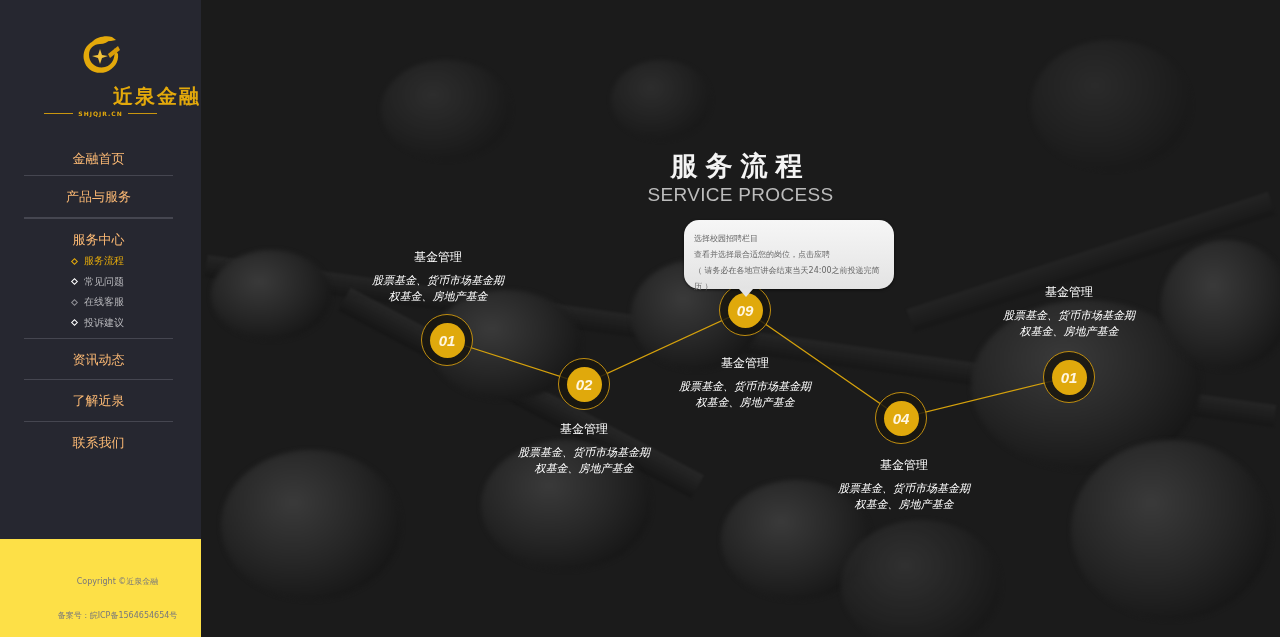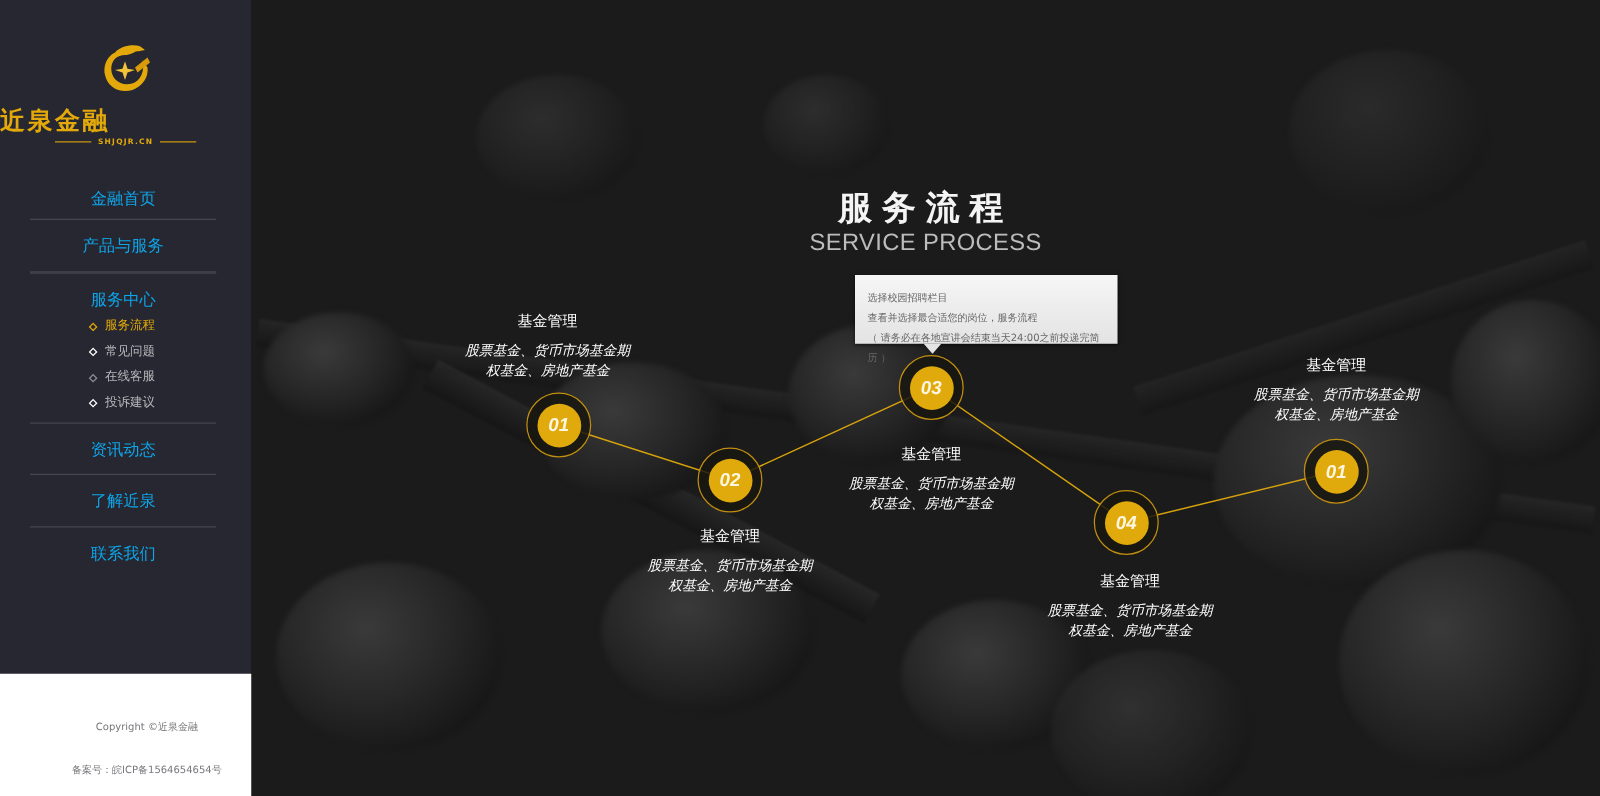--- a/index.html
+++ b/index.html
@@ -9,53 +9,53 @@
   
   .sidebar {
     position: absolute; left: 0; top: 0; width: 201px; height: 637px;
     background: #262730;
   }
   .logo {
     position: absolute; left: 0; top: 28px; width: 201px; height: 92px;
   }
   .logo-mark { position: absolute; left: 78px; top: 6px; width: 46px; height: 42px; }
   .logo-text {
-    position: absolute; left: 0; top: 55px; width: 201px; text-align: left;
+    position: absolute; left: 0; top: 55px; width: 201px; text-align: right;
     font-size: 20px; font-weight: bold; color: #e3a90b; letter-spacing: 2px;
     font-family: "DejaVu Serif", serif;
   }
   .logo-sub {
     position: absolute; left: 44px; top: 80px; width: 113px; height: 10px;
     display: flex; align-items: center; justify-content: center; gap: 5px;
     font-size: 6px; color: #e3a90b; letter-spacing: 1px; font-weight: bold;
   }
   .logo-sub .line { flex: 1; height: 1px; background: #c9960f; }
 
   .nav { position: absolute; left: 23px; top: 140px; width: 151px; }
   .nav-item {
-    display: block; text-align: center; color: #0ea5e9;
+    display: block; text-align: center; color: #fdba74;
     font-size: 13px; cursor: pointer; position: relative;
   }
   .nav-sep { height: 1px; background: #454650; margin: 0 1px; }
   .subnav { list-style: none; padding-left: 49px; }
   .subnav li {
     font-size: 10px; color: #b7b7bb; height: 20.5px; line-height: 20.5px;
     display: flex; align-items: center; gap: 7px; cursor: pointer;
   }
   .subnav li.active { color: #e3a90b; }
   .diamond {
     width: 5px; height: 5px; border: 1.2px solid #ffffff; transform: rotate(45deg);
     display: inline-block; flex: 0 0 auto;
   }
   .subnav li.active .diamond { border-color: #e3a90b; }
   .subnav li.dim .diamond { border-color: #8e8e94; }
 
   .footer {
     position: absolute; left: 0; top: 539px; width: 235px; height: 98px;
-    background: #ffffff; text-align: center; color: #77777c; font-size: 8px;
+    background: #fde047; text-align: center; color: #77777c; font-size: 8px;
   }
   .footer .l1 { position: absolute; top: 37px; width: 100%; }
   .footer .l2 { position: absolute; top: 71px; width: 100%; }
 
   
   .main {
     position: absolute; left: 201px; top: 0; width: 1079px; height: 637px; overflow: hidden;
     background: #1b1b1b;
   }
   .bead {
@@ -89,22 +89,22 @@
     display: flex; align-items: center; justify-content: center;
     font-family: "Liberation Sans", sans-serif; font-style: italic; font-weight: bold;
     color: #fff6e0; font-size: 15px;
   }
   .step-text { position: absolute; width: 180px; text-align: center; color: #fff; }
   .step-text .t { font-size: 12px; margin-bottom: 7px; }
   .step-text .d { font-size: 11px; line-height: 16px; font-style: italic; }
 
   
   .tooltip {
-    position: absolute; left: 684px; top: 220px; width: 210px; height: 55px;
-    background: linear-gradient(#f6f6f6, #e3e3e3); border-radius: 0;
+    position: absolute; left: 684px; top: 220px; width: 210px; height: 69px;
+    background: linear-gradient(#f6f6f6, #e3e3e3); border-radius: 15px;
     box-shadow: 0 1px 3px rgba(0,0,0,0.6);
     padding: 11px 10px 0 10px; color: #666;
     font-size: 8px; line-height: 16px;
   }
   .tooltip::after {
     content: ""; position: absolute; left: 55px; bottom: -8px;
     border-left: 7px solid transparent; border-right: 7px solid transparent;
     border-top: 8px solid #e4e4e4;
   }
 </style>
@@ -204,21 +204,21 @@
 <div class="step-node" style="left:558px;top:358px;">
   <div class="inner">02</div>
 </div>
 <div class="step-text" style="left:494px;top:421px;">
   <div class="t">基金管理</div>
   <div class="d">股票基金、货币市场基金期</div>
   <div class="d">权基金、房地产基金</div>
 </div>
 
 <div class="step-node" style="left:719px;top:284px;">
-  <div class="inner">03</div>
+  <div class="inner">09</div>
 </div>
 <div class="step-text" style="left:655px;top:355px;">
   <div class="t">基金管理</div>
   <div class="d">股票基金、货币市场基金期</div>
   <div class="d">权基金、房地产基金</div>
 </div>
 
 <div class="step-node" style="left:875px;top:392px;">
   <div class="inner">04</div>
 </div>
@@ -232,15 +232,15 @@
   <div class="t">基金管理</div>
   <div class="d">股票基金、货币市场基金期</div>
   <div class="d">权基金、房地产基金</div>
 </div>
 <div class="step-node" style="left:1043px;top:351px;">
   <div class="inner">01</div>
 </div>
 
 <div class="tooltip">
   <div>选择校园招聘栏目</div>
-  <div>查看并选择最合适您的岗位，服务流程</div>
+  <div>查看并选择最合适您的岗位，点击应聘</div>
   <div>（ 请务必在各地宣讲会结束当天24:00之前投递完简历 ）</div>
 </div>
 
 </body></html>

